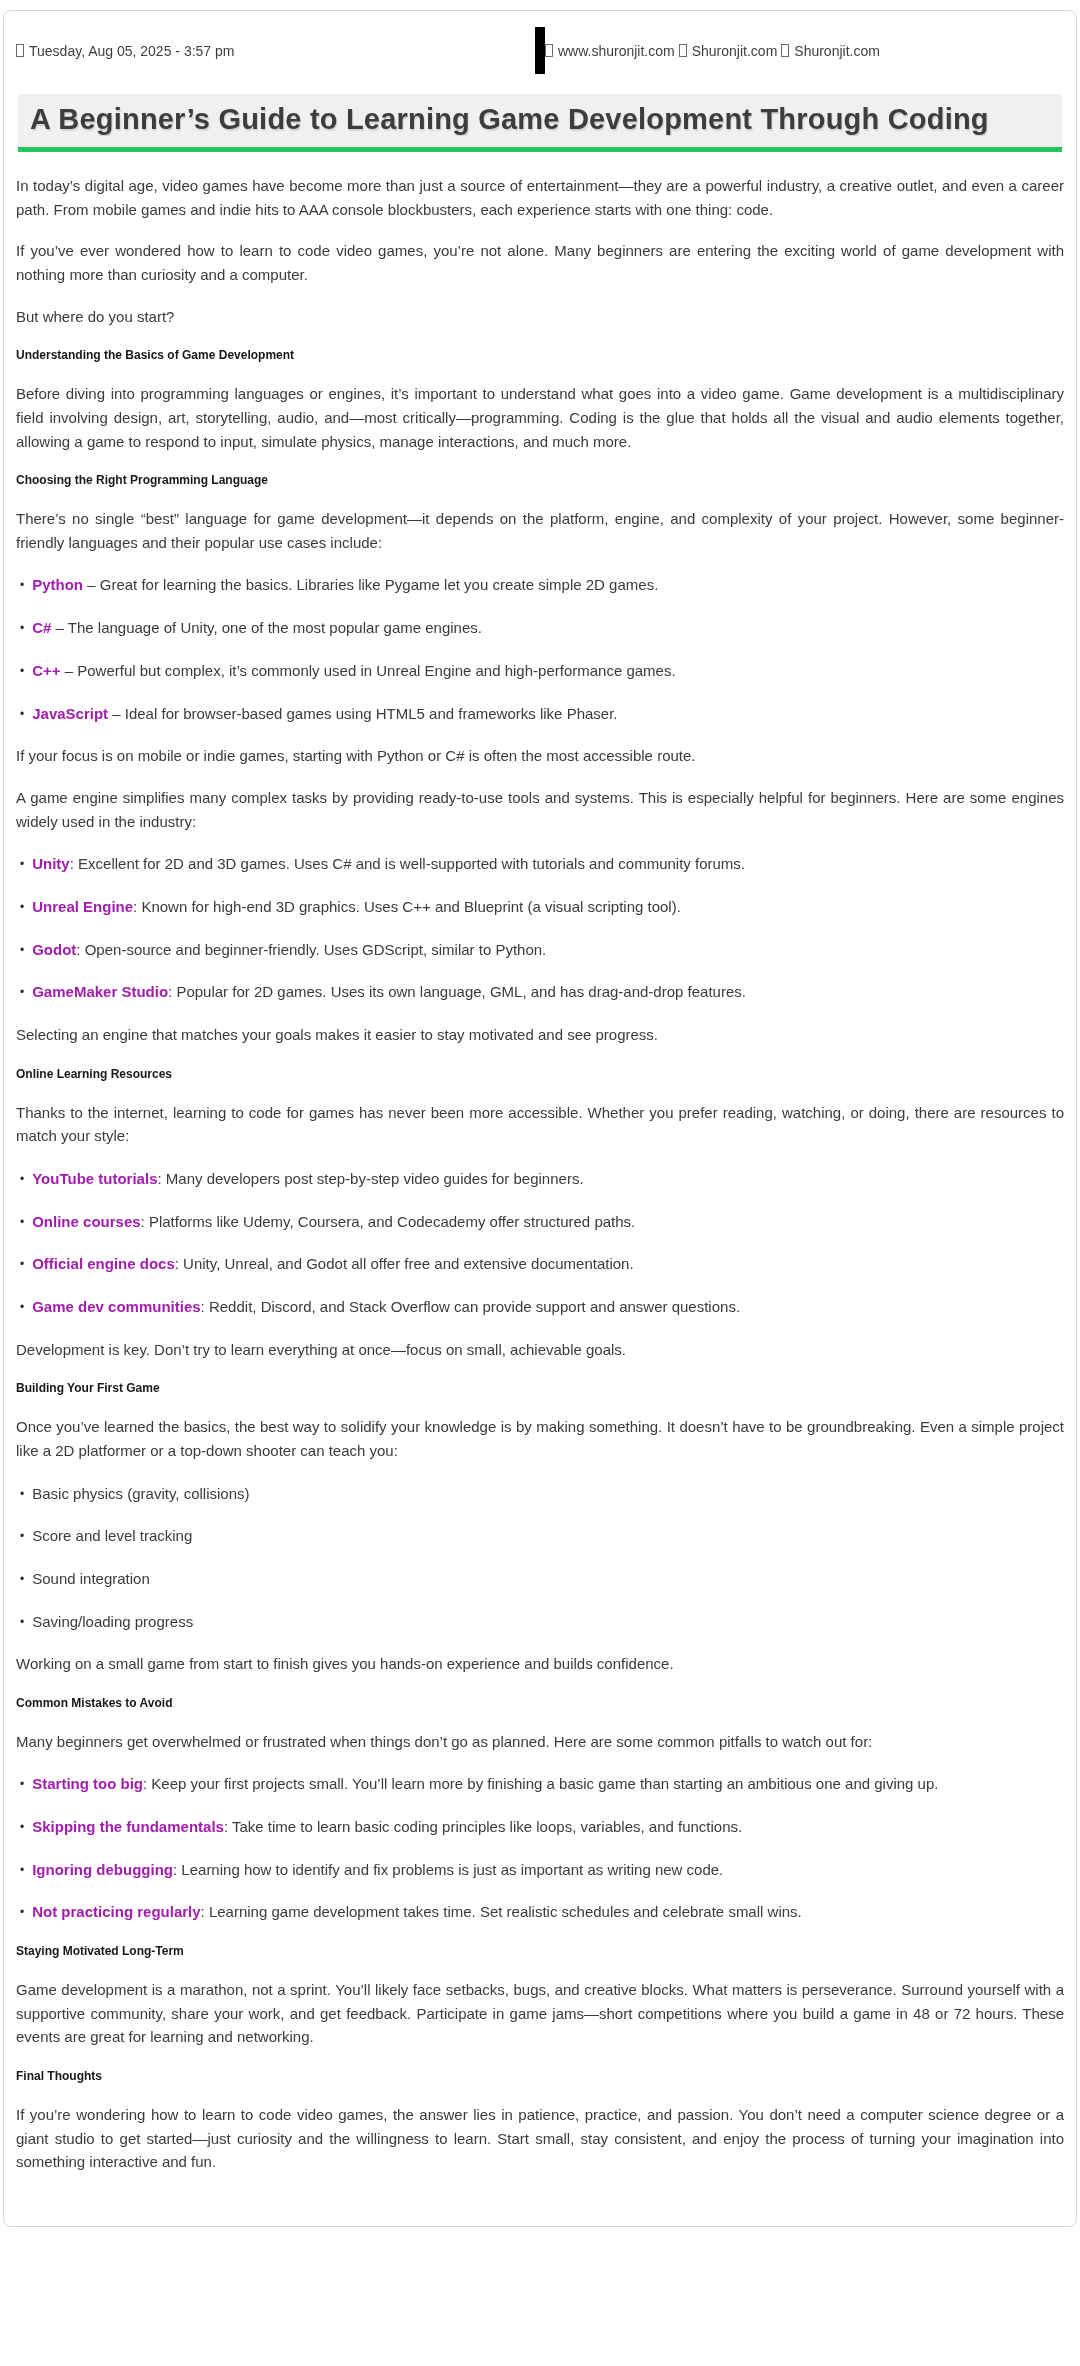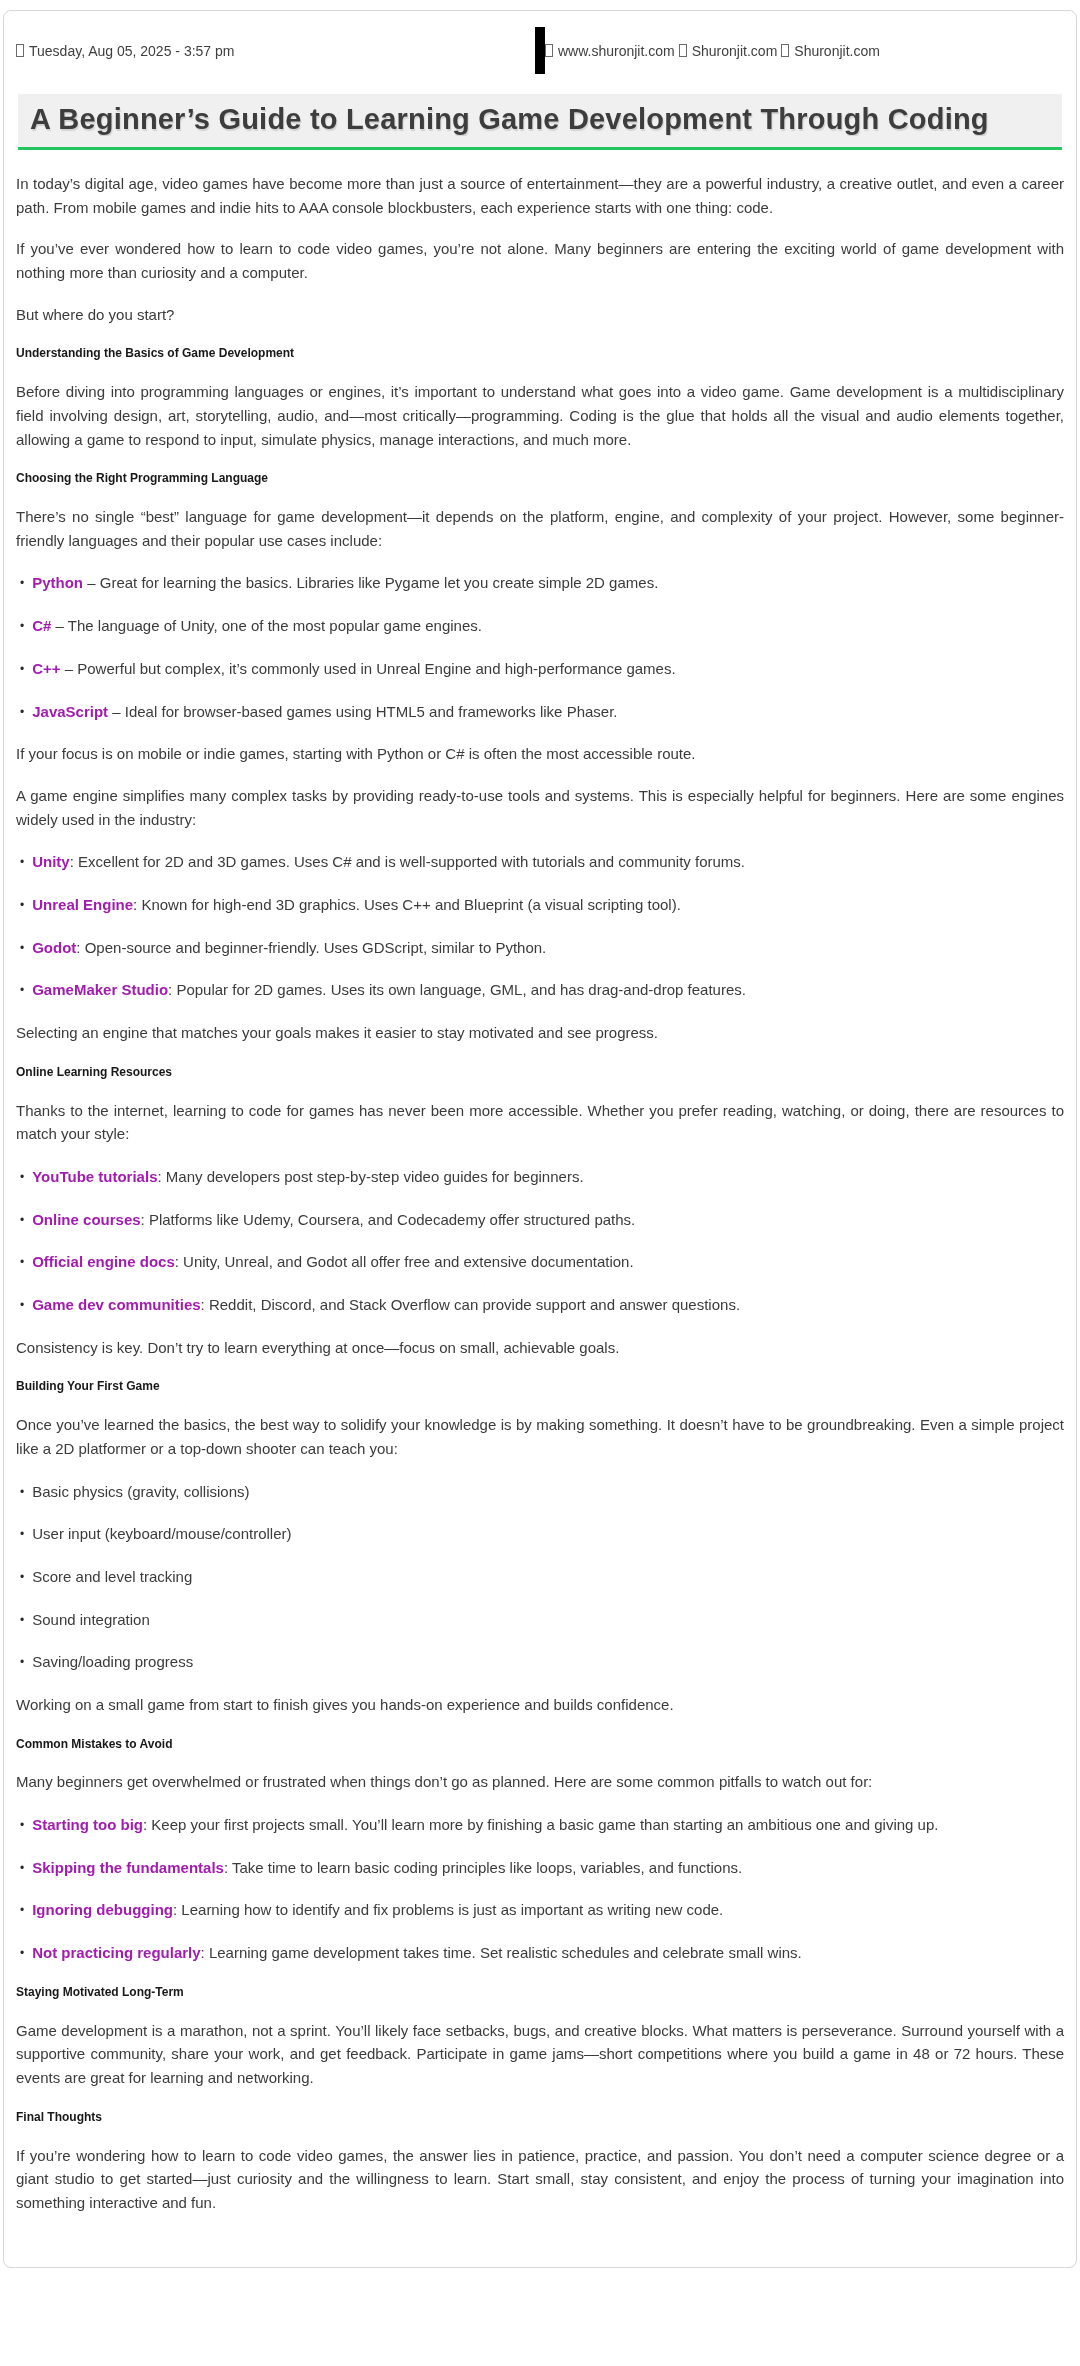--- a/index.html
+++ b/index.html
@@ -15,21 +15,21 @@
   .hdr-left { flex:1; display:flex; align-items:center; }
   .hdr-center { flex:0 0 auto; }
   .logo-bar { width:10px; height:47px; background:#000; }
   .hdr-right { flex:1; display:flex; flex-direction:row; align-items:flex-end; gap:4px; }
   .hdr-link { display:flex; align-items:center; cursor:pointer; color:#3f3f3f; }
   .tofu { display:inline-block; width:8px; height:13px; border:1px solid #6a6a6a; margin-right:5px; box-sizing:border-box; }
 
   
   .title-bar {
     margin:10px 14px 0; background:#f0f0f0; padding:9px 12px 11px;
-    border-bottom:3px solid #22c55e;
+    border-bottom:5px solid #22c55e;
   }
   h1 {
     margin:0; font-size:29px; font-weight:700; color:#3d3d3d;
     letter-spacing:.2px; white-space:nowrap; overflow:hidden;
     text-shadow:1px 2px 1px rgba(0,0,0,.12);
   }
 
   
   .content { padding:4px 12px 34px; font-size:15px; line-height:1.58; }
   .content p { margin:18px 0; text-align:justify; color:#3b3b3b; }
@@ -110,29 +110,28 @@
 
       <section>
         <h2>Online Learning Resources</h2>
         <p>Thanks to the internet, learning to code for games has never been more accessible. Whether you prefer reading, watching, or doing, there are resources to match your style:</p>
         <ul>
           <li><strong>YouTube tutorials</strong><span>: Many developers post step-by-step video guides for beginners.</span></li>
           <li><strong>Online courses</strong><span>: Platforms like Udemy, Coursera, and Codecademy offer structured paths.</span></li>
           <li><strong>Official engine docs</strong><span>: Unity, Unreal, and Godot all offer free and extensive documentation.</span></li>
           <li><strong>Game dev communities</strong><span>: Reddit, Discord, and Stack Overflow can provide support and answer questions.</span></li>
         </ul>
-        <p>Consistency is key. Don’t try to learn everything at once—focus on small, achievable goals.</p>
+        <p>Development is key. Don’t try to learn everything at once—focus on small, achievable goals.</p>
       </section>
 
       <section>
         <h2>Building Your First Game</h2>
         <p>Once you’ve learned the basics, the best way to solidify your knowledge is by making something. It doesn’t have to be groundbreaking. Even a simple project like a 2D platformer or a top-down shooter can teach you:</p>
         <ul>
           <li>Basic physics (gravity, collisions)</li>
-          <li>User input (keyboard/mouse/controller)</li>
           <li>Score and level tracking</li>
           <li>Sound integration</li>
           <li>Saving/loading progress</li>
         </ul>
         <p>Working on a small game from start to finish gives you hands-on experience and builds confidence.</p>
       </section>
 
       <section>
         <h2>Common Mistakes to Avoid</h2>
         <p>Many beginners get overwhelmed or frustrated when things don’t go as planned. Here are some common pitfalls to watch out for:</p>

